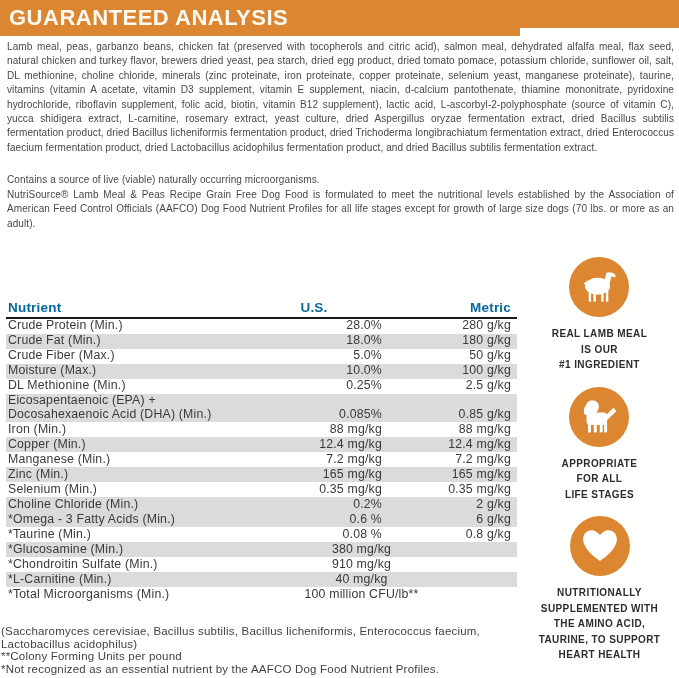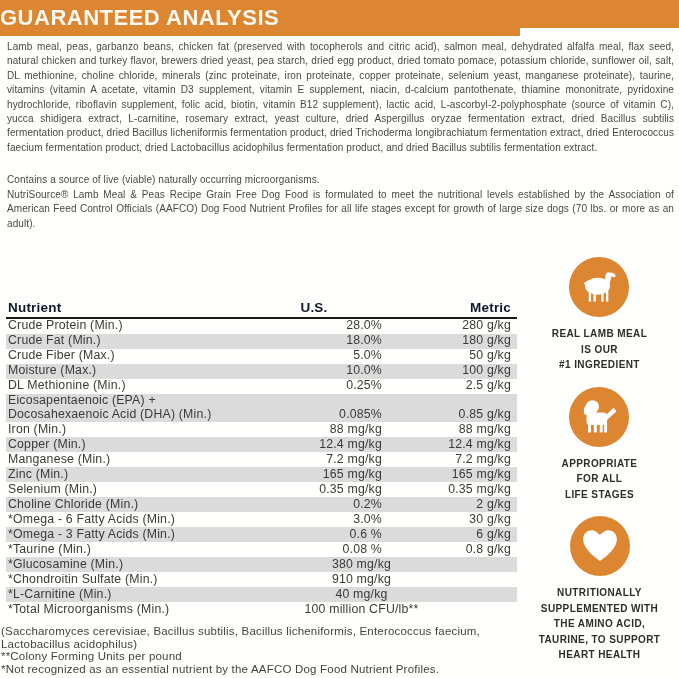--- a/index.html
+++ b/index.html
@@ -10,41 +10,41 @@
     font-family:"Liberation Sans", sans-serif;
     color:#3e3e3e;
   }
   
   .banner {
     position:absolute; background:#dd8632; color:#fdfaf3;
     display:flex; align-items:center;
     font-weight:bold; letter-spacing:0.5px;
   }
   .banner-ingredients { left:0; top:2; width:679px; height:28px; font-size:21px; padding-left:9px; }
-  .banner-analysis   { left:0; top:268; width:520px; height:36px; font-size:22px; }
+  .banner-analysis   { left:0; top:268; width:520px; height:36px; font-size:22px; padding-left:9px; }
   
   .para {
     position:absolute; left:7px; width:667px;
     font-size:10px; line-height:14.4px; letter-spacing:0.1px;
     color:#474747; text-align:justify;
   }
   .para-ingredients { top:40px; }
   .para-note  { top:173px; text-align:left; }
   .para-aafco { top:188px; }
   
   .ga-table {
     position:absolute; left:6px; top:297px; width:511px;
     border-collapse:collapse; table-layout:fixed;
     font-size:12.3px; letter-spacing:0.2px; color:#3a3a3a;
   }
   .ga-table col.w-nut { width:240px; }
   .ga-table col.w-us  { width:136px; }
   .ga-table col.w-met { width:135px; }
   .ga-table thead th {
-    font-size:13.5px; font-weight:bold; color:#0f172a;
+    font-size:13.5px; font-weight:bold; color:#0369a1;
     padding:3px 0 2px 0; border-bottom:2.5px solid #191919;
   }
   .ga-table thead th.c-nut { text-align:left; padding-left:2px; }
   .ga-table thead th.c-us  { text-align:center; }
   .ga-table thead th.c-met { text-align:right; padding-right:6px; }
   .ga-table tbody tr { height:15px; }
   .ga-table tbody tr.stripe { background:#dbdbdb; }
   .ga-table td { vertical-align:bottom; padding:0 0 1px 0; line-height:13.8px; }
   .ga-table td.c-nut { text-align:left; padding-left:2px; white-space:pre-line; }
   .ga-table td.c-us  { text-align:right; }
@@ -155,25 +155,20 @@
         </tr>
         <tr>
           <td class="c-nut">Selenium (Min.)</td>
           <td class="c-us">0.35 mg/kg</td>
           <td class="c-met">0.35 mg/kg</td>
         </tr>
         <tr class="stripe">
           <td class="c-nut">Choline Chloride (Min.)</td>
           <td class="c-us">0.2%</td>
           <td class="c-met">2 g/kg</td>
-        </tr>
-        <tr>
-          <td class="c-nut">*Omega - 6 Fatty Acids (Min.)</td>
-          <td class="c-us">3.0%</td>
-          <td class="c-met">30 g/kg</td>
         </tr>
         <tr class="stripe">
           <td class="c-nut">*Omega - 3 Fatty Acids (Min.)</td>
           <td class="c-us">0.6 %</td>
           <td class="c-met">6 g/kg</td>
         </tr>
         <tr>
           <td class="c-nut">*Taurine (Min.)</td>
           <td class="c-us">0.08 %</td>
           <td class="c-met">0.8 g/kg</td>

